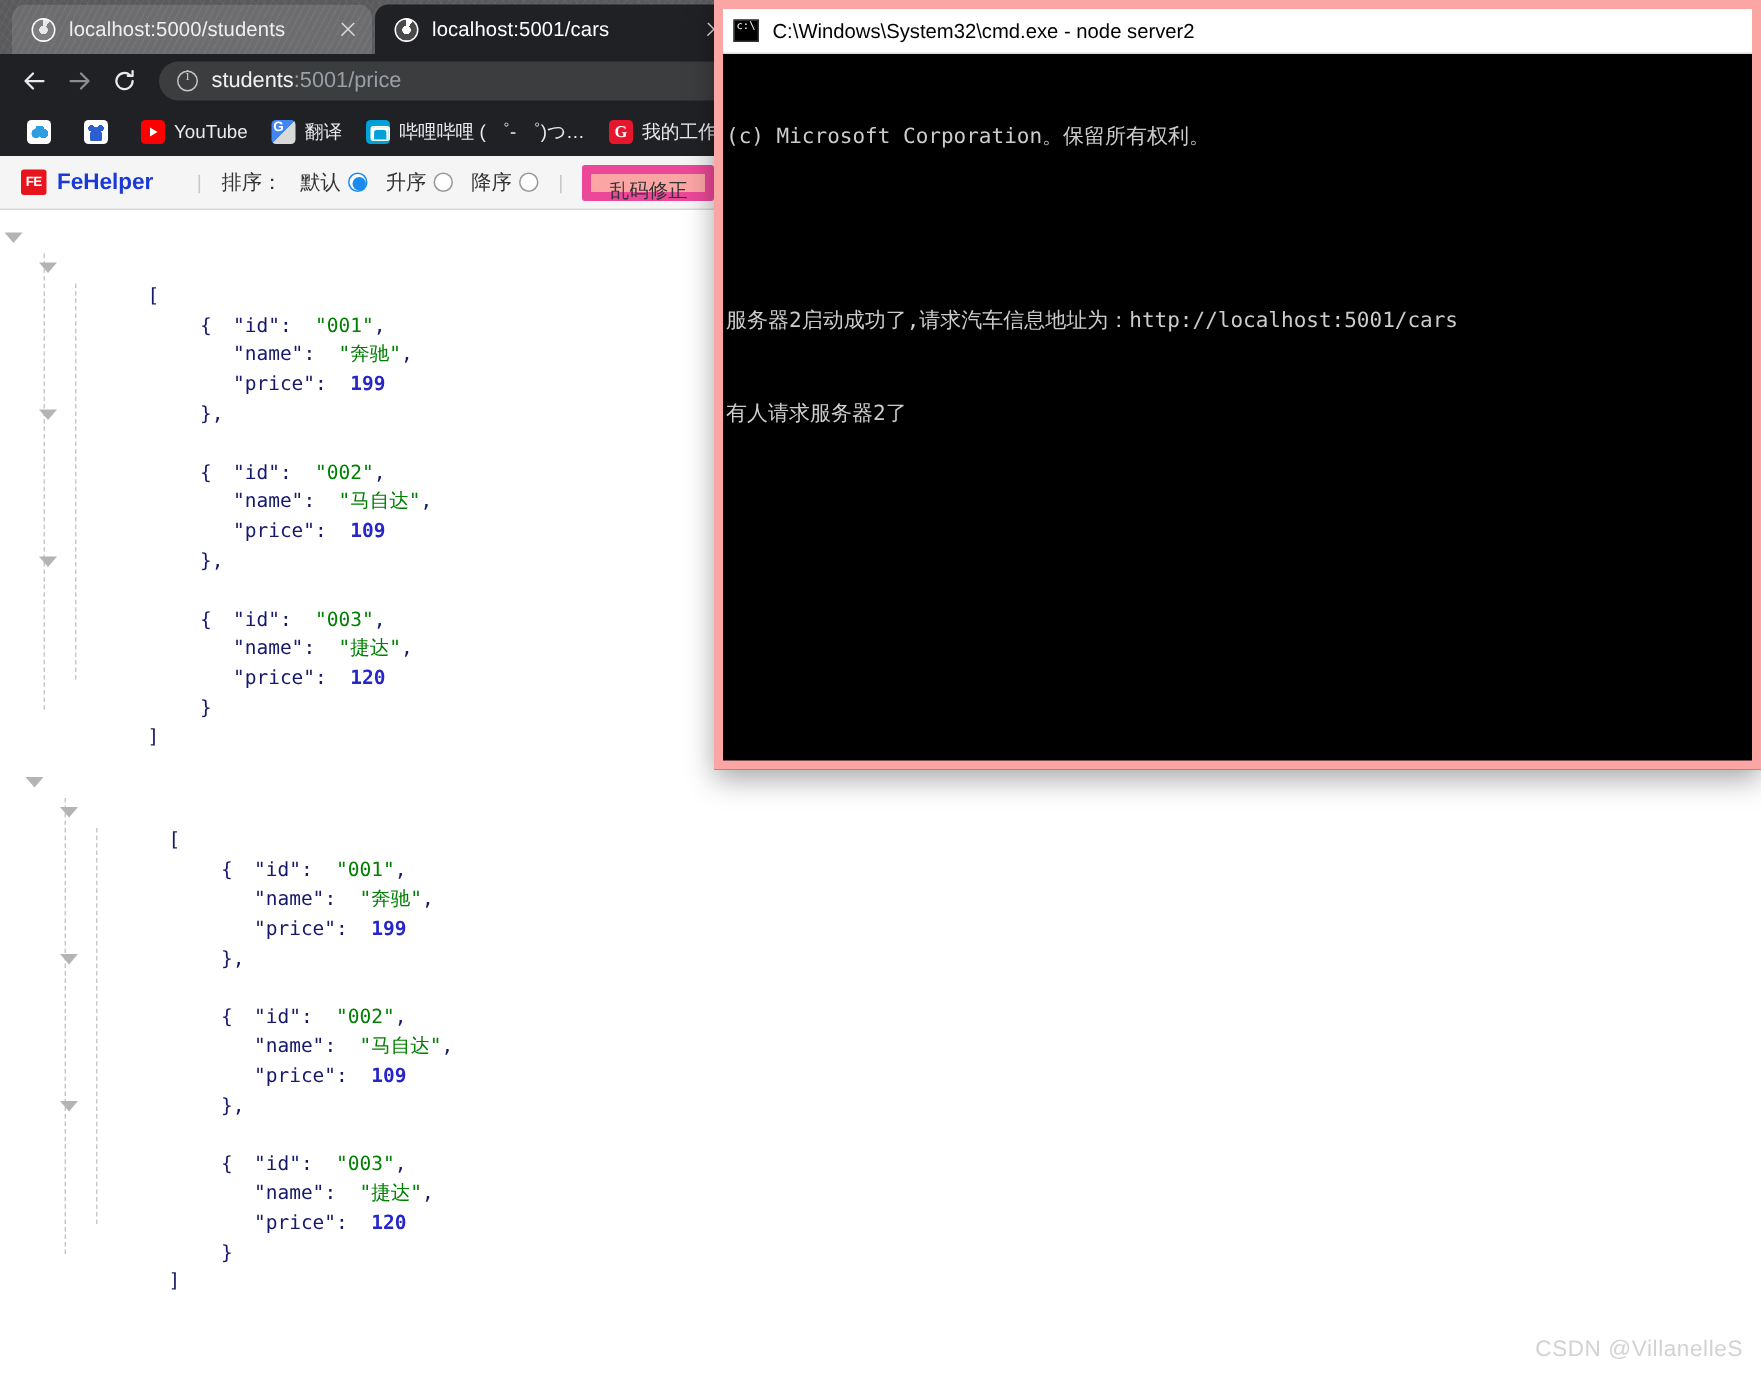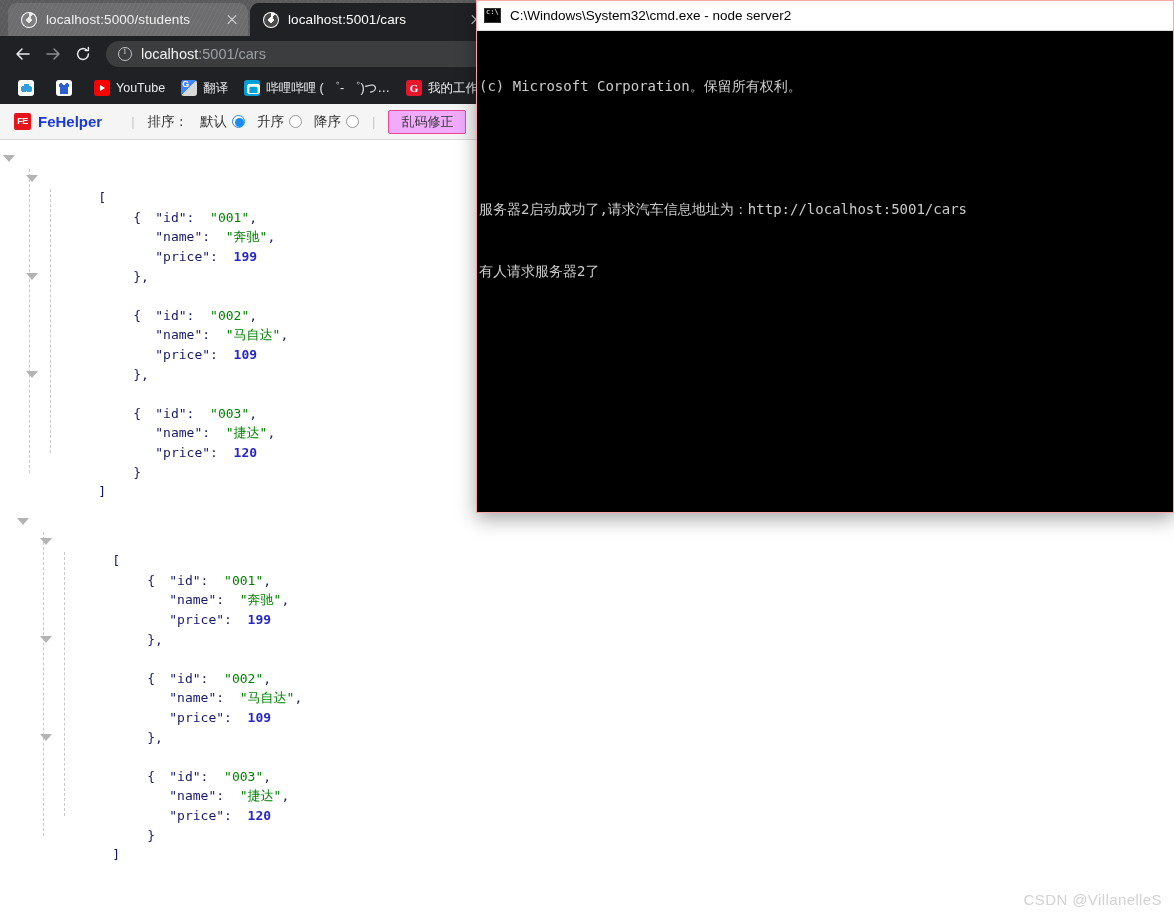--- a/index.html
+++ b/index.html
@@ -181,21 +181,21 @@
   .radio{
     width:13px; height:13px; border-radius:50%; border:1.5px solid #999; background:#fff;
     display:inline-block; position:relative;
   }
   .radio.on{ border-color:#1a8cf0; }
   .radio.on::after{
     content:""; position:absolute; left:2px; top:2px; width:9px; height:9px;
     border-radius:50%; background:#1a8cf0;
   }
   .fh-btn{
-    height:24px; padding:0 12px; border:1px solid #ec4899; background:#f0abfc;
+    height:24px; padding:0 12px; border:6px solid #ec4899; background:#fca5a5;
     border-radius:2px; font-size:13px; color:#333; line-height:22px;
   }
 
   
   .jsonarea{
     position:absolute; left:0; top:141px; width:1174px; height:779px;
     background:#ffffff;
     font-family:"DejaVu Sans Mono","Liberation Mono", monospace;
     font-size:13px;
     overflow:hidden;
@@ -212,21 +212,21 @@
   }
   .k{ color:#15186b; }
   .s{ color:#008000; }
   .n{ color:#2727c7; font-weight:bold; }
   .p{ color:#15186b; }
 
   
   .cmdwin{
     position:absolute; left:476px; top:0px; width:698px; height:513px;
     background:#000000;
-    border:1px solid #fca5a5;
+    border:6px solid #fca5a5;
     box-shadow:0 6px 18px rgba(0,0,0,.35);
   }
   .cmd-title{
     height:30px; background:#ffffff;
     display:flex; align-items:center; gap:9px; padding-left:7px;
     font-family:"Liberation Sans", sans-serif; font-size:13.5px; color:#000;
     border-bottom:1px solid #dcdcdc;
   }
   .cmd-ico{
     width:17px; height:15px; flex:0 0 17px; background:#000;
@@ -283,21 +283,21 @@
           </svg>
       </div>
       <div class="navbtn">
         <svg width="18" height="18" viewBox="0 0 18 18">
             <path d="M14.4 9a5.4 5.4 0 1 1-1.8-4" stroke="#e8eaed" stroke-width="1.5" fill="none" stroke-linecap="round"></path>
             <path d="M14.4 2.4V5.6h-3.2" stroke="#e8eaed" stroke-width="1.5" fill="none" stroke-linecap="round" stroke-linejoin="round"></path>
           </svg>
       </div>
       <div class="omnibox">
         <span class="info-i"></span>
-        <span class="url"><span class="host">localhost</span><span class="path">:5001/cars</span></span>
+        <span class="url"><span class="host">students</span><span class="path">:5001/price</span></span>
       </div>
     </div>
 
     <div class="bookmarks">
       <div class="bm">
         <span class="bmico ico-cloud"></span>
         <span class="bmlabel"></span>
       </div>
       <div class="bm">
         <span class="bmico ico-baidu"></span>

